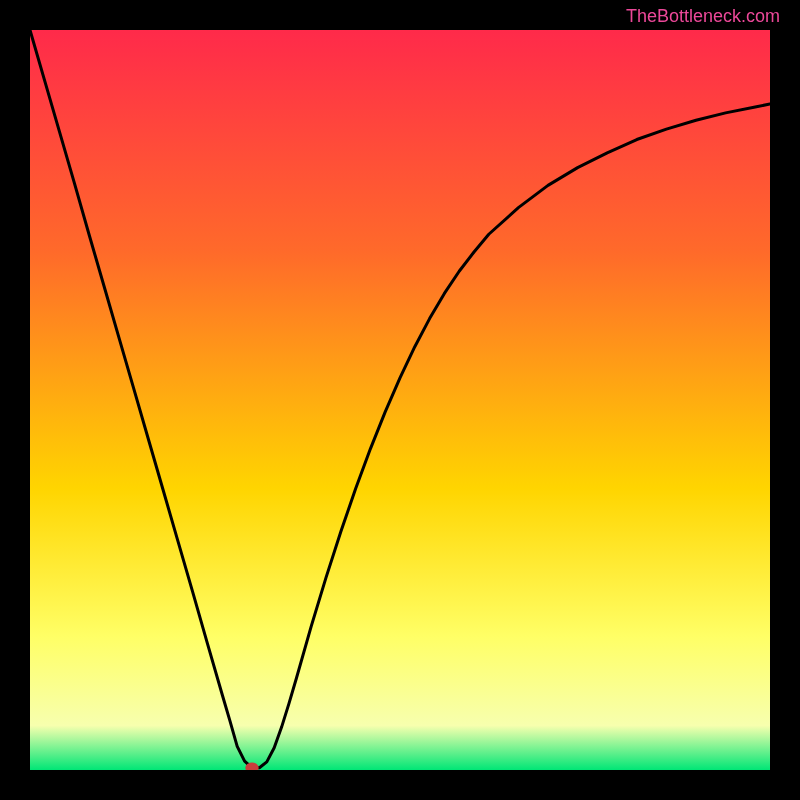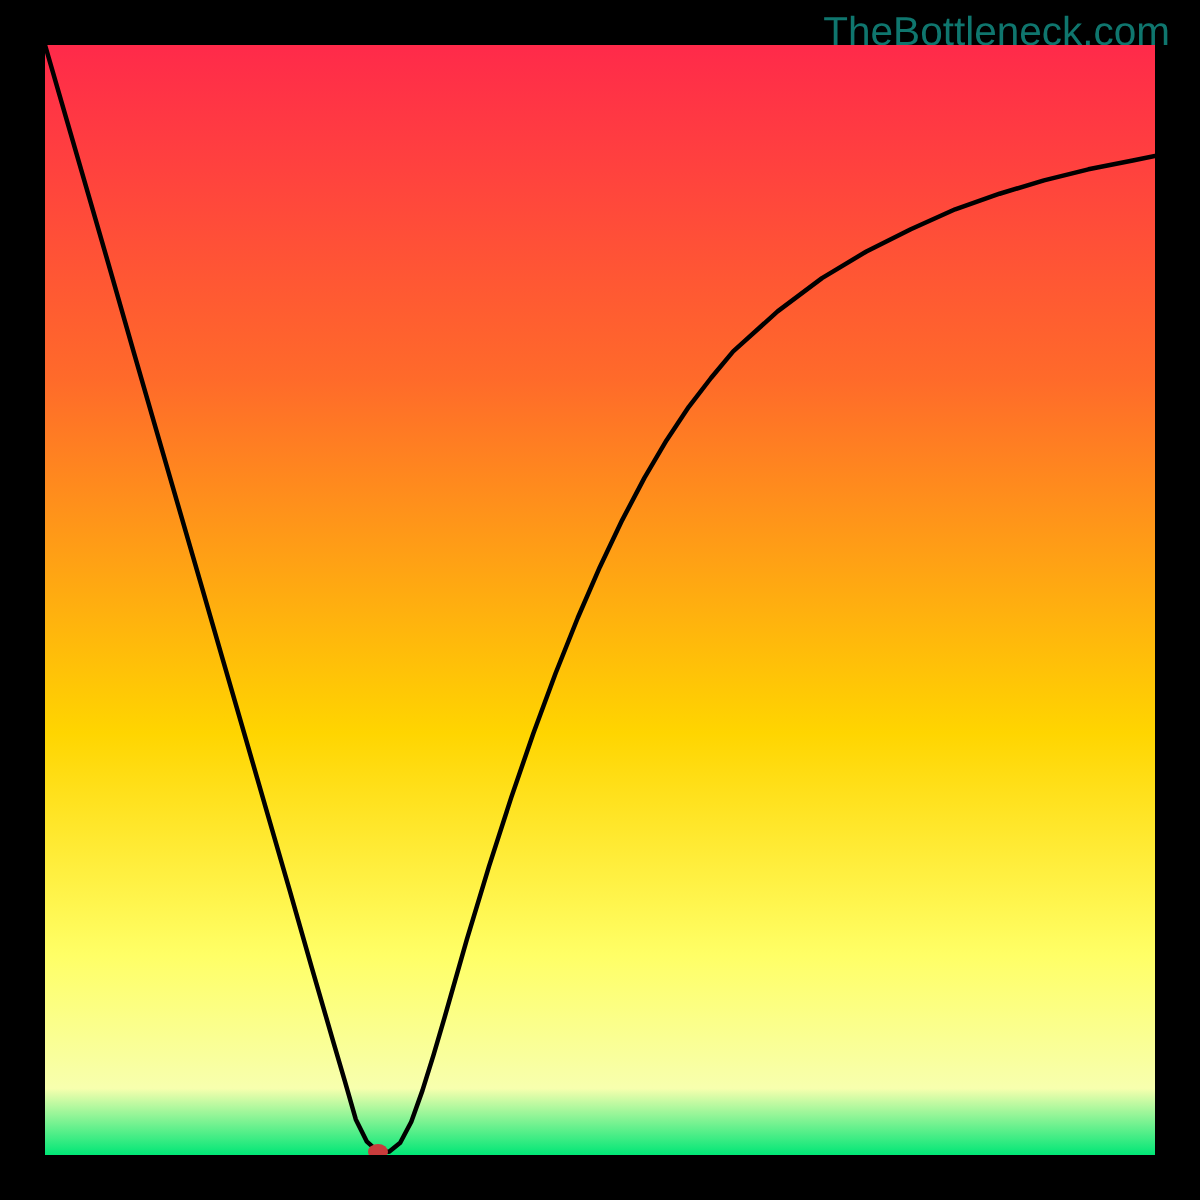--- a/index.html
+++ b/index.html
@@ -20,22 +20,22 @@
     position: absolute;
     left: 30px;
     top: 30px;
     width: 740px;
     height: 740px;
   }
   .watermark {
     position: absolute;
     top: 6px;
     right: 20px;
-    color: #0f766e;
-    font-size: 27px;
+    color: #ec4899;
+    font-size: 18px;
     font-weight: 400;
     letter-spacing: 0px;
   }
   svg {
     display: block;
   }
 </style>
 </head>
 <body>
 

